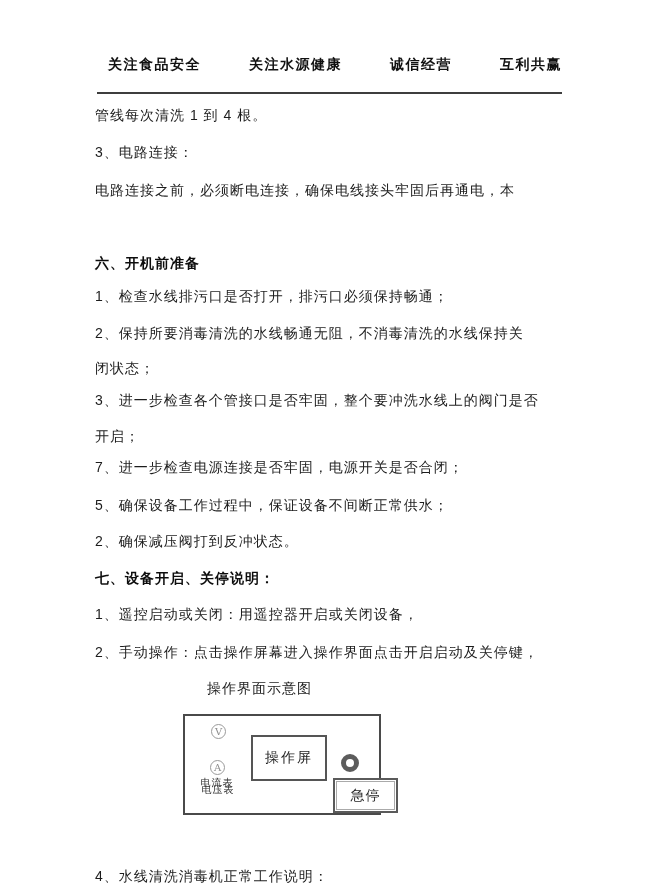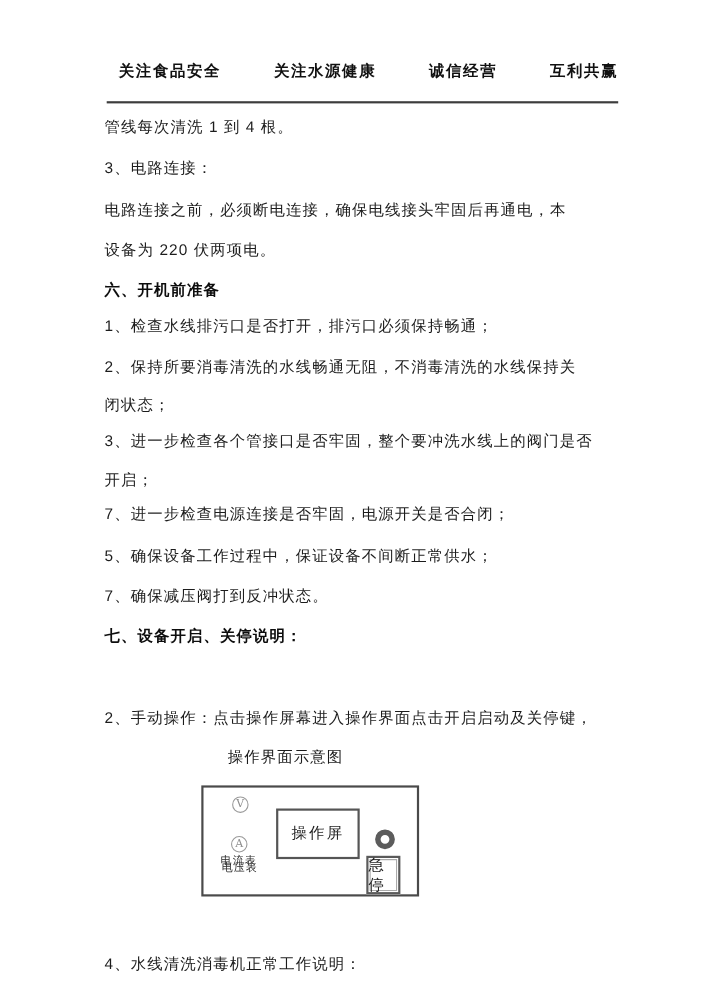--- a/index.html
+++ b/index.html
@@ -58,21 +58,21 @@
     display:flex;align-items:center;justify-content:center;
     font-family:"DejaVu Serif",serif;font-size:14px;color:#1e1e1e;
     letter-spacing:2px;
   }
   .knob{
     position:absolute;left:156px;top:38px;width:18px;height:18px;
     border:5px solid #5c5c5c;border-radius:50%;box-sizing:border-box;
     background:#ffffff;
   }
   .estop-box{
-    position:absolute;left:148px;top:62px;width:31px;height:35px;
+    position:absolute;left:148px;top:62px;width:65px;height:35px;
     border:2px solid #5a5a5a;box-sizing:border-box;background:#fff;
     box-shadow:inset 0 0 0 1px #fff, inset 0 0 0 2px #aaa;
     display:flex;align-items:center;justify-content:center;
     font-family:"DejaVu Serif",serif;font-size:14px;color:#1e1e1e;
     letter-spacing:1px;
   }
 </style>
 </head>
 <body>
 
@@ -82,31 +82,31 @@
     <span class="slogan">关注食品安全</span>
     <span class="slogan">关注水源健康</span>
     <span class="slogan">诚信经营</span>
     <span class="slogan">互利共赢</span>
   </div>
   <div class="header-rule"></div>
 
   <div class="line" style="top:105px">管线每次清洗 1 到 4 根。</div>
   <div class="line" style="top:142px">3、电路连接：</div>
   <div class="line" style="top:180px">电路连接之前，必须断电连接，确保电线接头牢固后再通电，本</div>
-  <div class="line" style="top:217px">设备为 220 伏两项电。</div>
   <div class="line bold" style="top:253px">六、开机前准备</div>
   <div class="line" style="top:286px">1、检查水线排污口是否打开，排污口必须保持畅通；</div>
   <div class="line" style="top:323px">2、保持所要消毒清洗的水线畅通无阻，不消毒清洗的水线保持关</div>
   <div class="line" style="top:358px">闭状态；</div>
   <div class="line" style="top:390px">3、进一步检查各个管接口是否牢固，整个要冲洗水线上的阀门是否</div>
   <div class="line" style="top:426px">开启；</div>
   <div class="line" style="top:457px">7、进一步检查电源连接是否牢固，电源开关是否合闭；</div>
   <div class="line" style="top:495px">5、确保设备工作过程中，保证设备不间断正常供水；</div>
-  <div class="line" style="top:531px">7、确保减压阀打到反冲状态。</div>
+  <div class="line" style="top:531px">2、确保减压阀打到反冲状态。</div>
   <div class="line bold" style="top:568px">七、设备开启、关停说明：</div>
+  <div class="line" style="top:604px">1、遥控启动或关闭：用遥控器开启或关闭设备，</div>
   <div class="line" style="top:642px">2、手动操作：点击操作屏幕进入操作界面点击开启启动及关停键，</div>
   <div class="line caption" style="top:678px">操作界面示意图</div>
 
   <div class="diagram">
     <div class="meter-circle volt-circle">V</div>
     <div class="meter-label volt-label">电压表</div>
     <div class="meter-circle amp-circle">A</div>
     <div class="meter-label amp-label">电流表</div>
     <div class="screen-box">操作屏</div>
     <div class="knob"></div>

